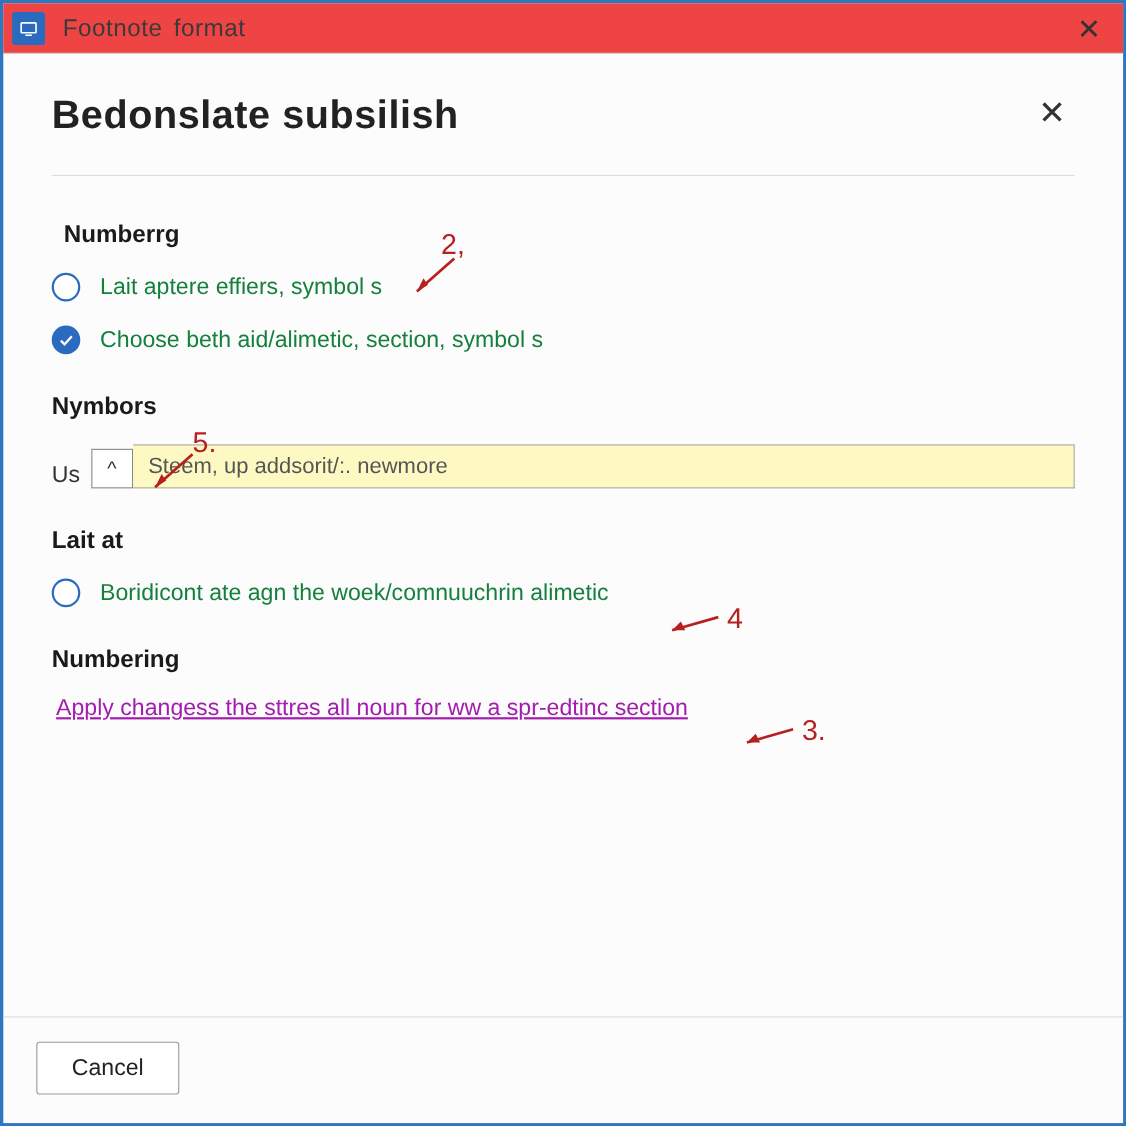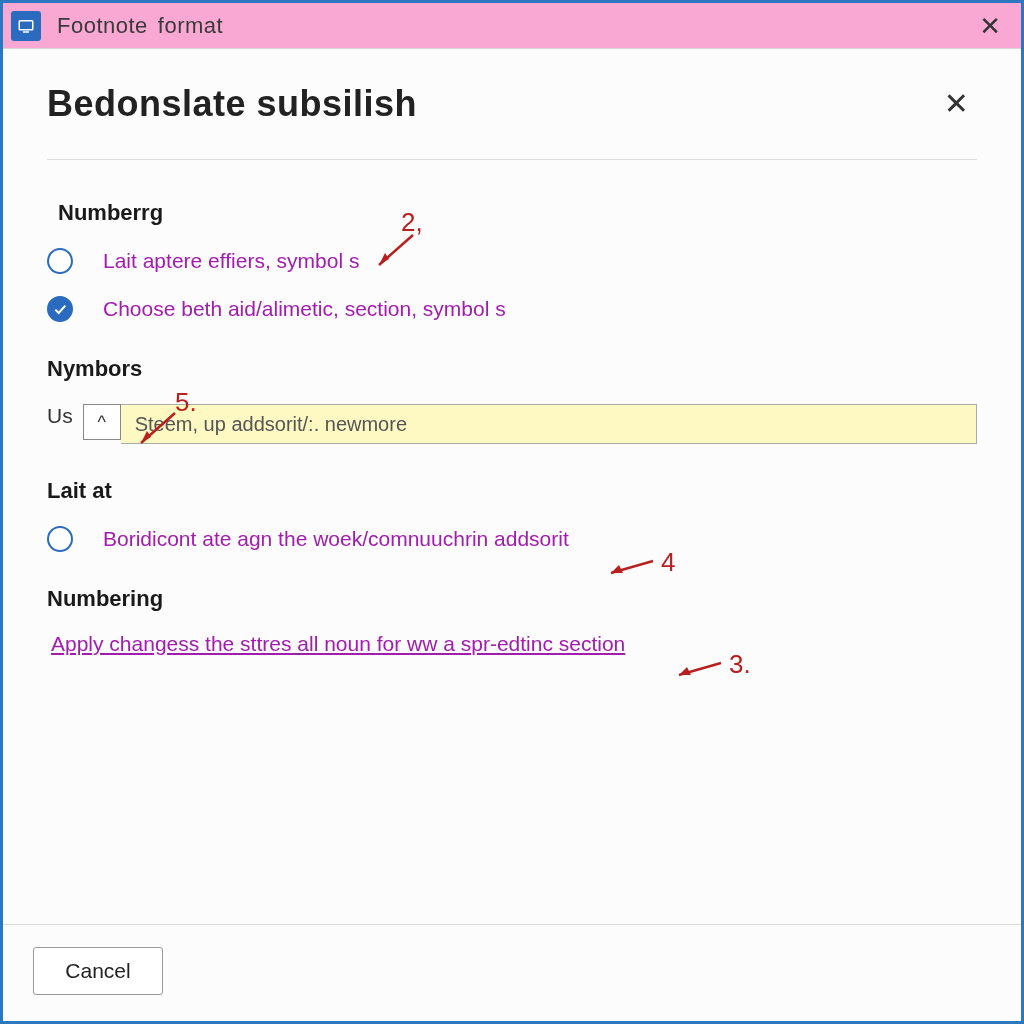--- a/index.html
+++ b/index.html
@@ -4,21 +4,21 @@
 <style>
   * { box-sizing: border-box; margin: 0; padding: 0; }
   html, body { width: 1024px; height: 1024px; font-family: "Segoe UI", Arial, sans-serif; background: #fff; }
   .window {
     width: 1024px; height: 1024px;
     border: 3px solid #2b77c0;
     display: flex; flex-direction: column;
     background: #fcfcfc;
   }
   .titlebar {
-    height: 46px; background: #f9a8d4; border-bottom: 1px solid #d6d6d6;
+    height: 46px; background: #ef4444; border-bottom: 1px solid #d6d6d6;
     display: flex; align-items: center; padding: 0 10px 0 8px;
     color: #3a3a3a; font-size: 22px;
   }
   .titlebar .app-icon {
     width: 30px; height: 30px; background: #2b6bbf; border-radius: 3px;
     display: flex; align-items: center; justify-content: center; margin-right: 16px;
   }
   .titlebar .app-icon svg { width: 18px; height: 18px; }
   .titlebar .title-text { letter-spacing: 0.5px; }
   .titlebar .title-text .gap { display:inline-block; width:10px; }
@@ -47,37 +47,37 @@
     border: none; border-top: 1px solid #ddd; margin: 34px 0 0 0;
   }
 
   .section-label {
     font-size: 22px; font-weight: 600; color: #1a1a1a; margin-top: 34px;
   }
   .first-label { margin-top: 40px; margin-left: 11px; }
 
   .radio-row, .text-row {
     display: flex; align-items: center; margin-top: 22px;
-    font-size: 21px; color: #a21caf; gap: 12px;
+    font-size: 21px; color: #15803d;
   }
   .radio-row .radio {
     width: 26px; height: 26px; border-radius: 50%;
     border: 2.5px solid #2b6bbf; flex-shrink: 0; margin-right: 18px;
     display: flex; align-items: center; justify-content: center;
     background: #fff;
     cursor: pointer;
   }
   .radio-row .radio.checked {
     background: #2b6bbf;
   }
   .radio-row .radio.checked svg { width: 16px; height: 16px; }
   .radio-row .radio:not(.checked) svg { display: none; }
 
   .nymbors-row {
-    display: flex; align-items: flex-start; margin-top: 22px;
+    display: flex; align-items: flex-end; margin-top: 22px;
     font-size: 21px; color: #333;
   }
   .nymbors-row .us-label { margin-right: 10px; }
   .nymbors-row .stepper {
     width: 38px; height: 36px; border: 1px solid #888;
     display: flex; align-items: center; justify-content: center;
     font-size: 18px; cursor: pointer; background: #fff;
   }
   .nymbors-row .combo {
     flex: 1; height: 40px; border: 1px solid #aaa; border-left: none;
@@ -173,21 +173,21 @@
         <span>Steem, up addsorit/:. newmore</span>
       </span>
     </div>
 
     <div class="section-label">Lait at</div>
 
     <div class="radio-row">
       <span class="radio">
         
       </span>
-      <span>Boridicont ate agn the woek/comnuuchrin addsorit</span>
+      <span>Boridicont ate agn the woek/comnuuchrin alimetic</span>
     </div>
 
     <div class="section-label">Numbering</div>
     <div class="numbering-desc">Apply changess the sttres all noun for ww a spr-edtinc section</div>
 
     <div class="ann" style="left:398px; top:158px;">
       <span>2,</span>
       <svg width="50" height="44" style="position:absolute; left:-32px; top:22px;" viewBox="0 0 50 44">
         <line x1="44" y1="6" x2="10" y2="36" stroke="#b8201f" stroke-width="2.5"></line>
         <polygon points="10,36 20,30 16,24" fill="#b8201f"></polygon>

